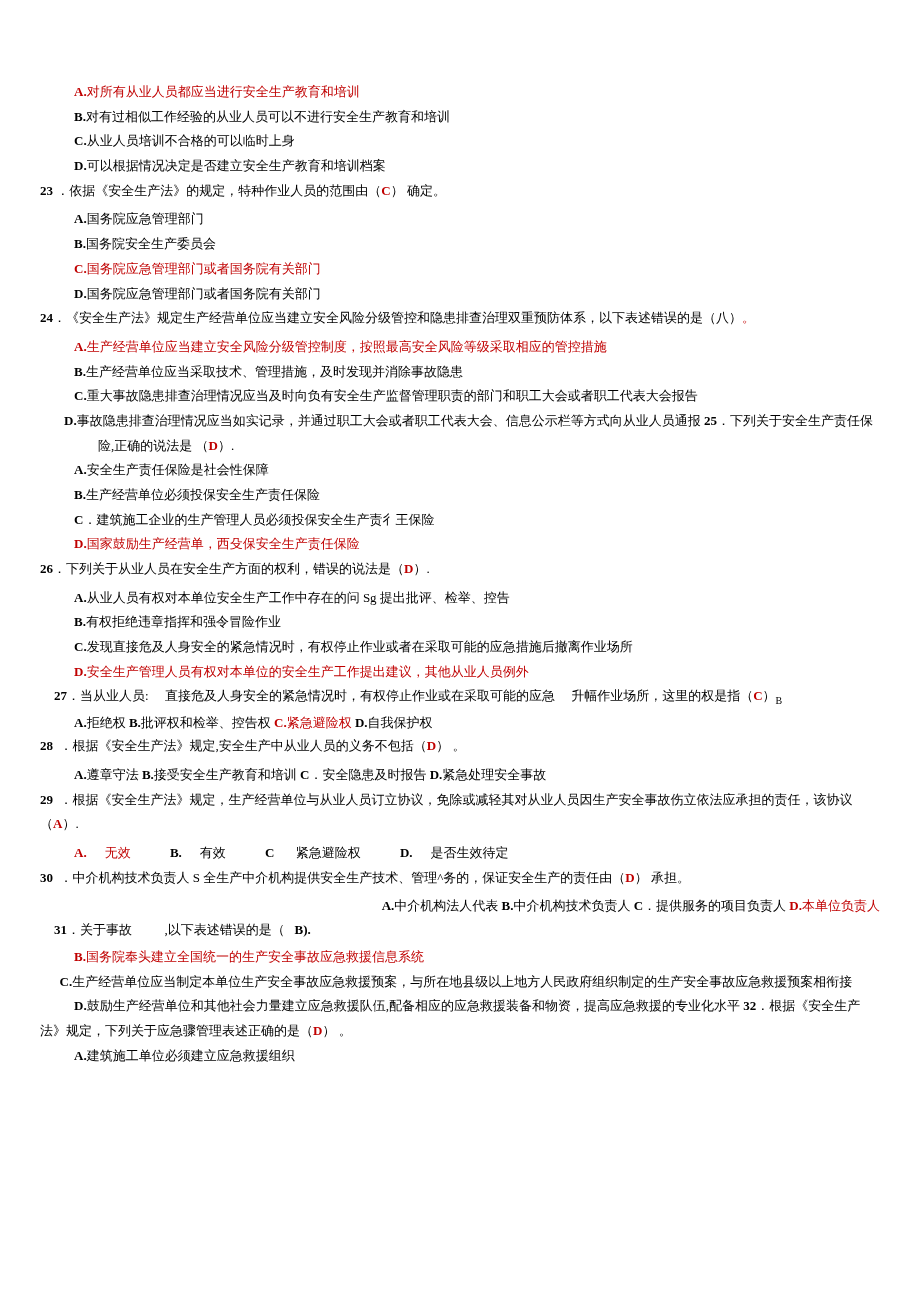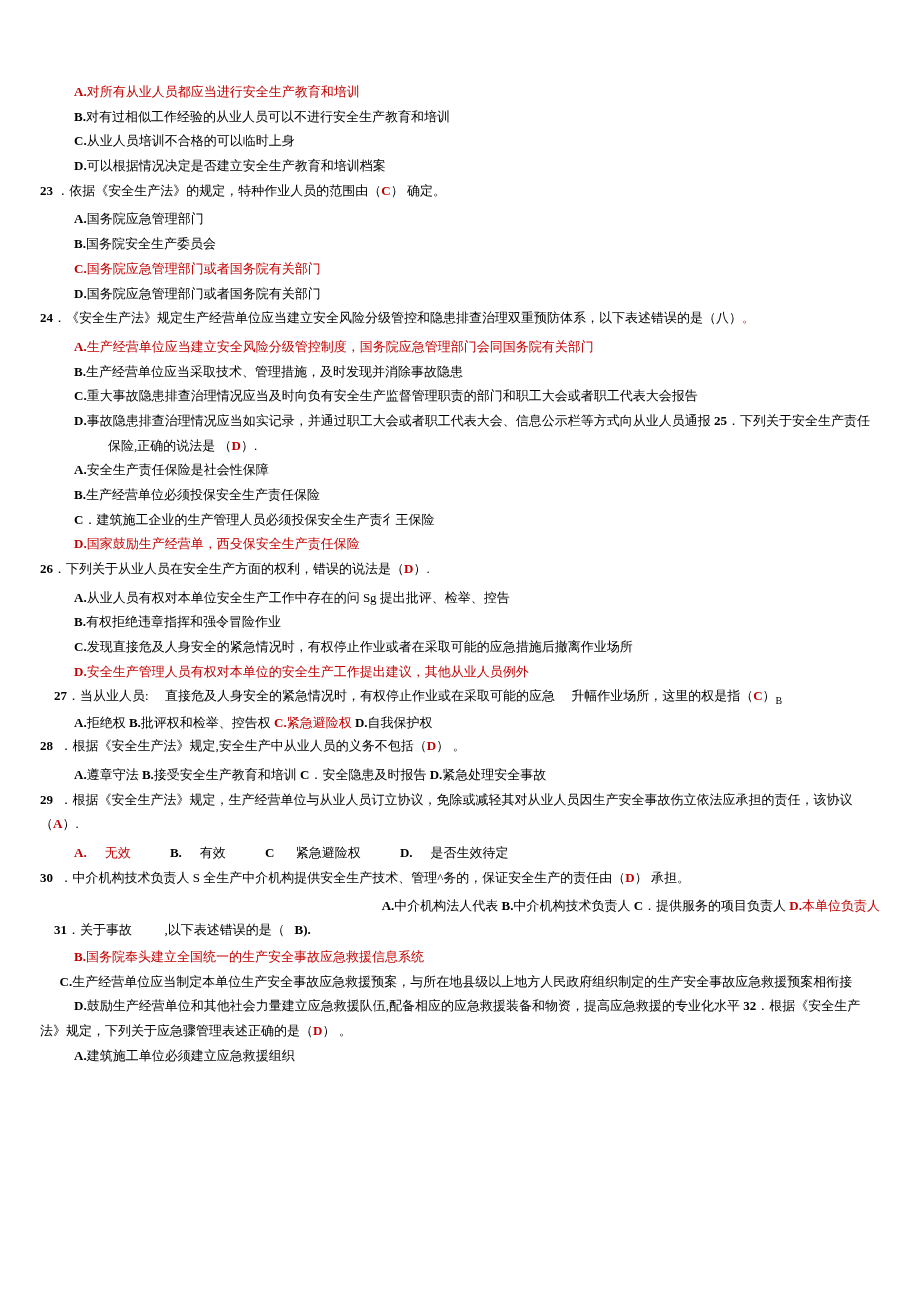--- a/index.html
+++ b/index.html
@@ -41,25 +41,25 @@
   <span class="opt"><span class="label">A.</span><span>国务院应急管理部门</span></span>
   <span class="opt"><span class="label">B.</span><span>国务院安全生产委员会</span></span>
   <span class="opt red"><span class="label">C.</span><span>国务院应急管理部门或者国务院有关部门</span></span>
   <span class="opt"><span class="label">D.</span><span>国务院应急管理部门或者国务院有关部门</span></span>
 </div>
 
 <div class="q">
   <span class="num">24</span><span>．《安全生产法》规定生产经营单位应当建立安全风险分级管控和隐患排查治理双重预防体系，以下表述错误的是（八）</span><span class="red">。</span>
 </div>
 <div class="opts">
-  <span class="opt red"><span class="label">A.</span><span>生产经营单位应当建立安全风险分级管控制度，国务院应急管理部门会同国务院有关部门</span></span>
+  <span class="opt red"><span class="label">A.</span><span>生产经营单位应当建立安全风险分级管控制度，按照最高安全风险等级采取相应的管控措施</span></span>
   <span class="opt"><span class="label">B.</span><span>生产经营单位应当采取技术、管理措施，及时发现并消除事故隐患</span></span>
   <span class="opt"><span class="label">C.</span><span>重大事故隐患排查治理情况应当及时向负有安全生产监督管理职责的部门和职工大会或者职工代表大会报告</span></span>
 </div>
-<div style="padding-left:34px;text-indent:-34px;margin-left:34px;">
+<div style="padding-left:34px;text-indent:-34px;margin-left:24px;">
   <span class="label">D.</span><span>事故隐患排查治理情况应当如实记录，并通过职工大会或者职工代表大会、信息公示栏等方式向从业人员通报 </span><span class="num">25</span><span>．下列关于安全生产责任保险,正确的说法是 （</span><span class="ans red">D</span><span>）.</span>
 </div>
 
 <div class="opts">
   <span class="opt"><span class="label">A.</span><span>安全生产责任保险是社会性保障</span></span>
   <span class="opt"><span class="label">B.</span><span>生产经营单位必须投保安全生产责任保险</span></span>
   <span class="opt"><span class="label">C</span><span>．建筑施工企业的生产管理人员必须投保安全生产责彳王保险</span></span>
   <span class="opt red"><span class="label">D.</span><span>国家鼓励生产经营单，西殳保安全生产责任保险</span></span>
 </div>
 

